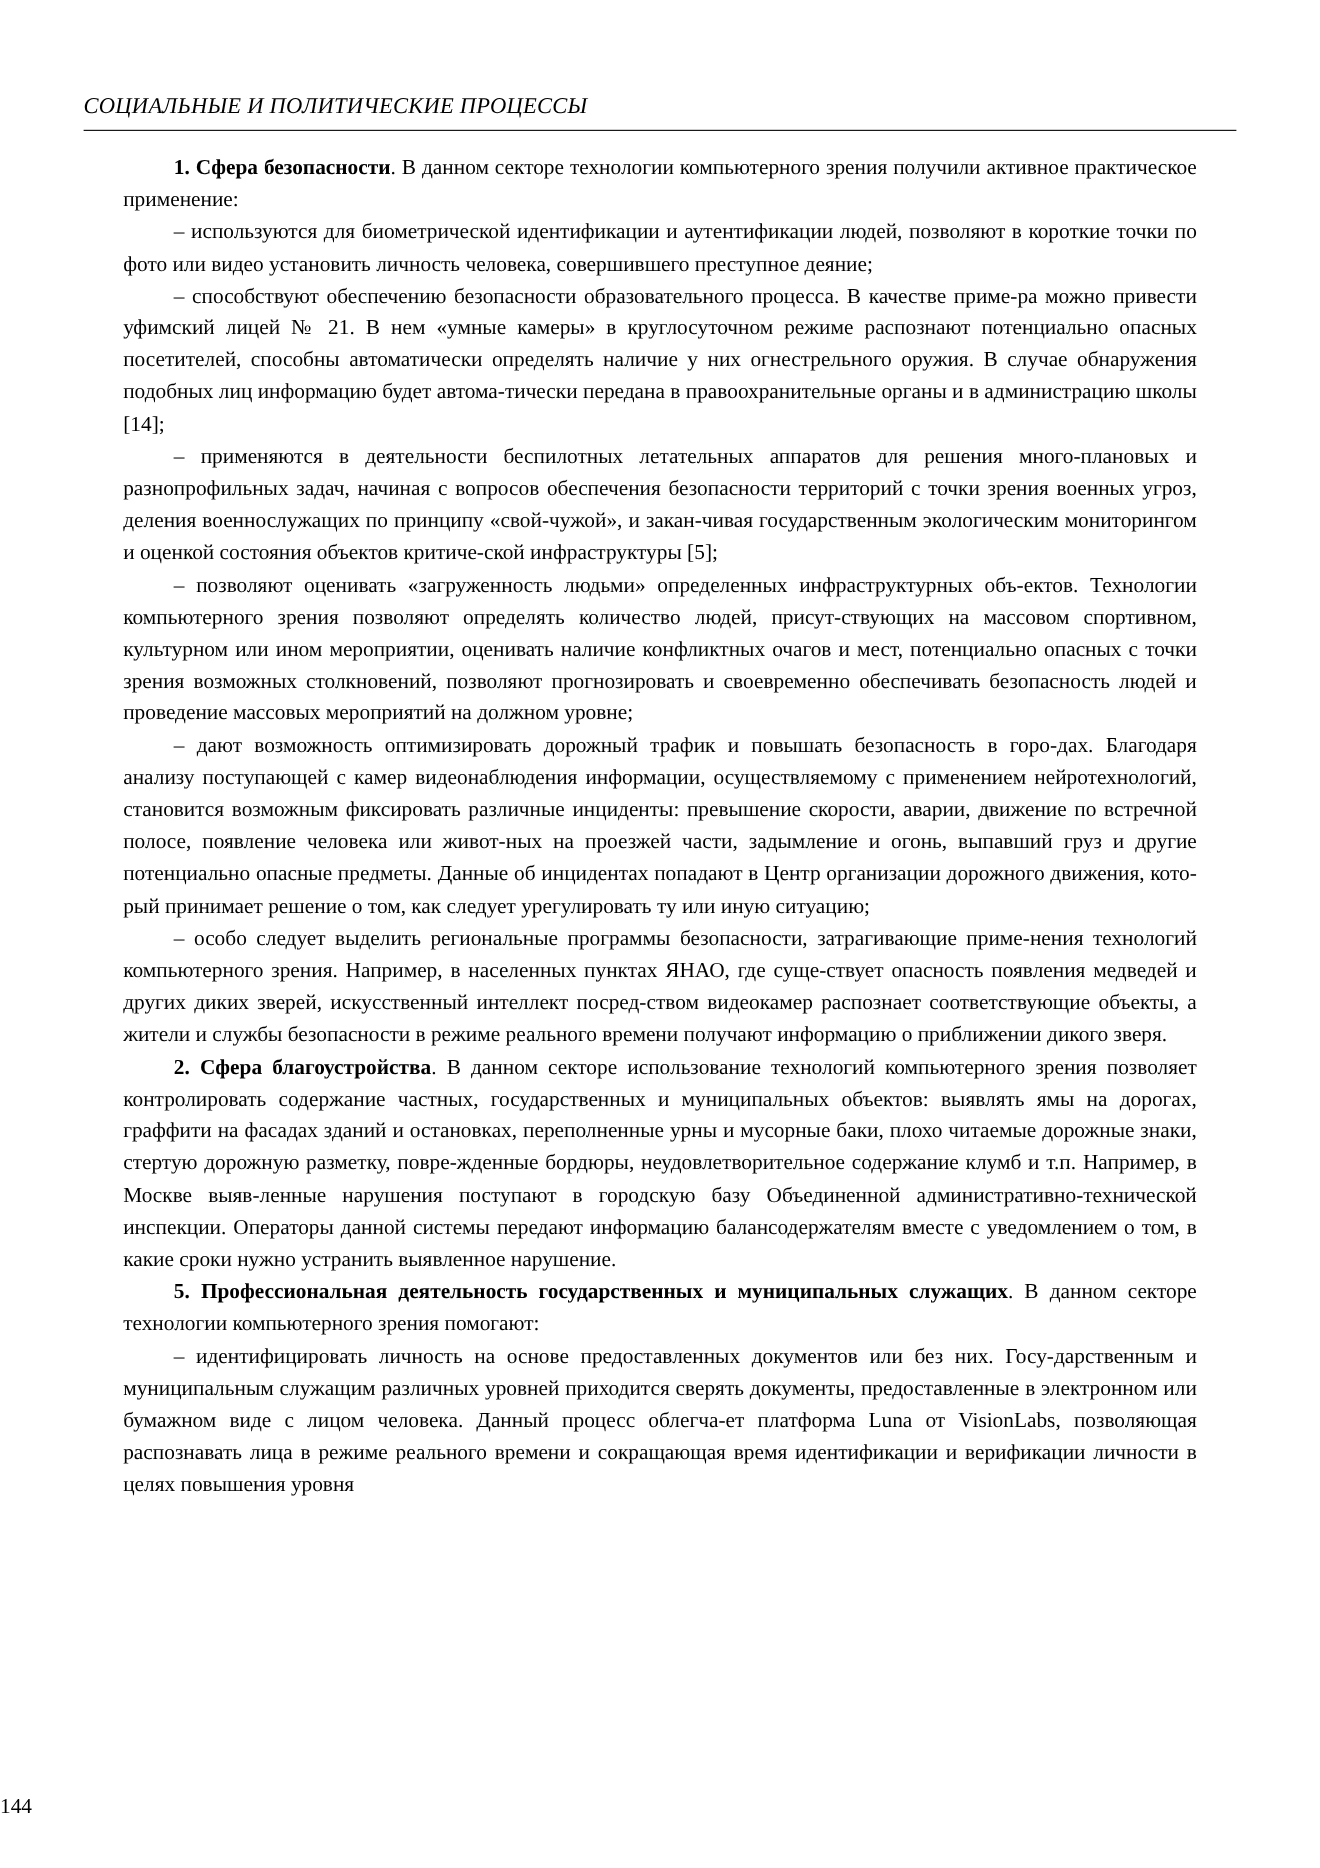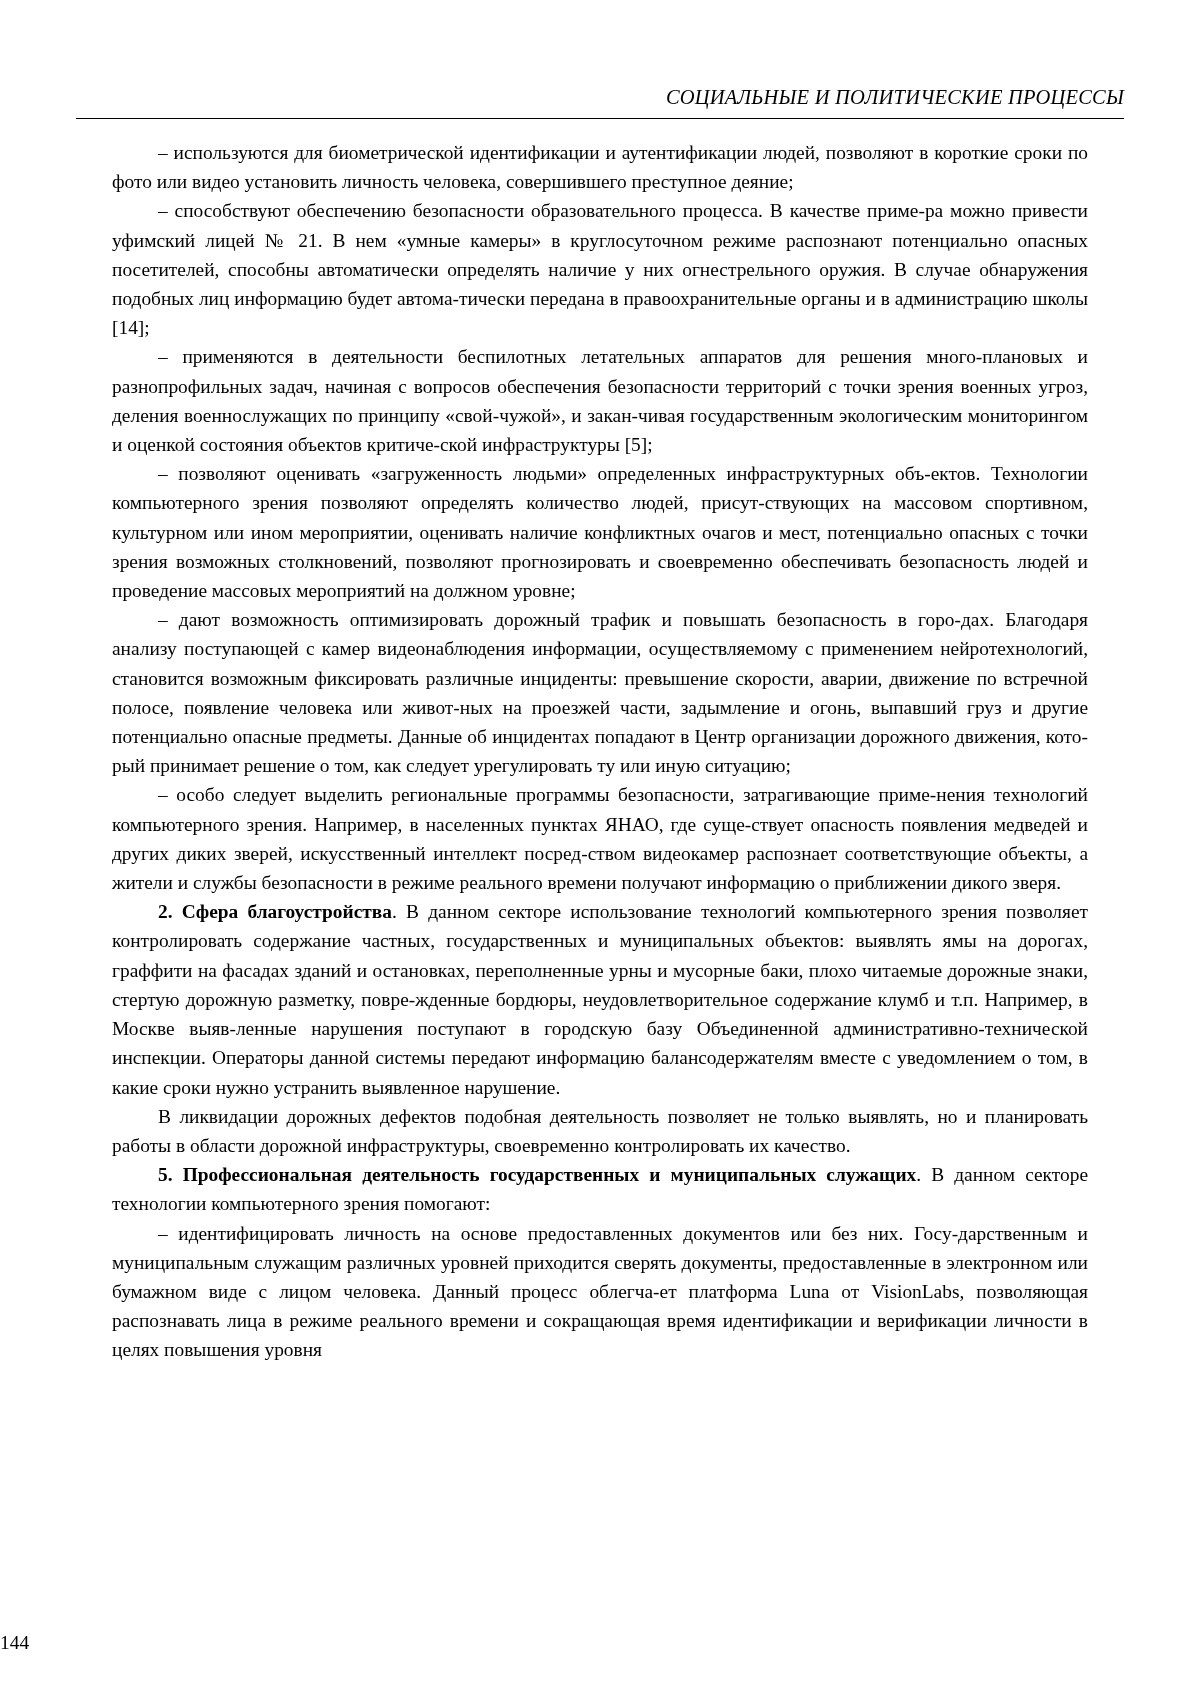--- a/index.html
+++ b/index.html
@@ -17,21 +17,21 @@
   }
   .page {
     position: absolute;
     left: 0; top: 0;
     width: 1200px;
     height: 1698px;
     box-sizing: border-box;
     padding: 86px 112px 0 112px;
   }
   .running-head {
-    text-align: right;
+    text-align: left;
     font-style: italic;
     font-size: 20.5px;
     letter-spacing: 0.2px;
     font-family: "Liberation Serif", "DejaVu Serif", serif;
     padding-bottom: 9px;
     border-bottom: 1.6px solid #000;
     margin: 0 -36px 0 -36px;
   }
   .body-text {
     margin-top: 19px;
@@ -59,27 +59,27 @@
   }
 </style>
 </head>
 <body>
 
 <div class="page">
 
   <div class="running-head">СОЦИАЛЬНЫЕ И ПОЛИТИЧЕСКИЕ ПРОЦЕССЫ</div>
 
   <div class="body-text">
-    <p class="dash"><span>– используются для биометрической идентификации и аутентификации людей, позволяют в короткие сроки по фото или видео установить личность человека, совершившего преступное деяние;</span></p>
+    <p><b>1. Сфера безопасности</b><span>. В данном секторе технологии компьютерного зрения получили активное практическое применение:</span></p>
+    <p class="dash"><span>– используются для биометрической идентификации и аутентификации людей, позволяют в короткие точки по фото или видео установить личность человека, совершившего преступное деяние;</span></p>
     <p class="dash"><span>– способствуют обеспечению безопасности образовательного процесса. В качестве приме-ра можно привести уфимский лицей № 21. В нем «умные камеры» в круглосуточном режиме распознают потенциально опасных посетителей, способны автоматически определять наличие у них огнестрельного оружия. В случае обнаружения подобных лиц информацию будет автома-тически передана в правоохранительные органы и в администрацию школы [14];</span></p>
     <p class="dash"><span>– применяются в деятельности беспилотных летательных аппаратов для решения много-плановых и разнопрофильных задач, начиная с вопросов обеспечения безопасности территорий с точки зрения военных угроз, деления военнослужащих по принципу «свой-чужой», и закан-чивая государственным экологическим мониторингом и оценкой состояния объектов критиче-ской инфраструктуры [5];</span></p>
     <p class="dash"><span>– позволяют оценивать «загруженность людьми» определенных инфраструктурных объ-ектов. Технологии компьютерного зрения позволяют определять количество людей, присут-ствующих на массовом спортивном, культурном или ином мероприятии, оценивать наличие конфликтных очагов и мест, потенциально опасных с точки зрения возможных столкновений, позволяют прогнозировать и своевременно обеспечивать безопасность людей и проведение массовых мероприятий на должном уровне;</span></p>
     <p class="dash"><span>– дают возможность оптимизировать дорожный трафик и повышать безопасность в горо-дах. Благодаря анализу поступающей с камер видеонаблюдения информации, осуществляемому с применением нейротехнологий, становится возможным фиксировать различные инциденты: превышение скорости, аварии, движение по встречной полосе, появление человека или живот-ных на проезжей части, задымление и огонь, выпавший груз и другие потенциально опасные предметы. Данные об инцидентах попадают в Центр организации дорожного движения, кото-рый принимает решение о том, как следует урегулировать ту или иную ситуацию;</span></p>
     <p class="dash"><span>– особо следует выделить региональные программы безопасности, затрагивающие приме-нения технологий компьютерного зрения. Например, в населенных пунктах ЯНАО, где суще-ствует опасность появления медведей и других диких зверей, искусственный интеллект посред-ством видеокамер распознает соответствующие объекты, а жители и службы безопасности в режиме реального времени получают информацию о приближении дикого зверя.</span></p>
     <p><b>2. Сфера благоустройства</b><span>. В данном секторе использование технологий компьютерного зрения позволяет контролировать содержание частных, государственных и муниципальных объектов: выявлять ямы на дорогах, граффити на фасадах зданий и остановках, переполненные урны и мусорные баки, плохо читаемые дорожные знаки, стертую дорожную разметку, повре-жденные бордюры, неудовлетворительное содержание клумб и т.п. Например, в Москве выяв-ленные нарушения поступают в городскую базу Объединенной административно-технической инспекции. Операторы данной системы передают информацию балансодержателям вместе с уведомлением о том, в какие сроки нужно устранить выявленное нарушение.</span></p>
-    <p><span>В ликвидации дорожных дефектов подобная деятельность позволяет не только выявлять, но и планировать работы в области дорожной инфраструктуры, своевременно контролировать их качество.</span></p>
     <p><b>5. Профессиональная деятельность государственных и муниципальных служащих</b><span>. В данном секторе технологии компьютерного зрения помогают:</span></p>
     <p class="dash"><span>– идентифицировать личность на основе предоставленных документов или без них. Госу-дарственным и муниципальным служащим различных уровней приходится сверять документы, предоставленные в электронном или бумажном виде с лицом человека. Данный процесс облегча-ет платформа Luna от VisionLabs, позволяющая распознавать лица в режиме реального времени и сокращающая время идентификации и верификации личности в целях повышения уровня</span></p>
   </div>
 
   <div class="pagenum">144</div>
 
 </div>
 
 </body></html>

